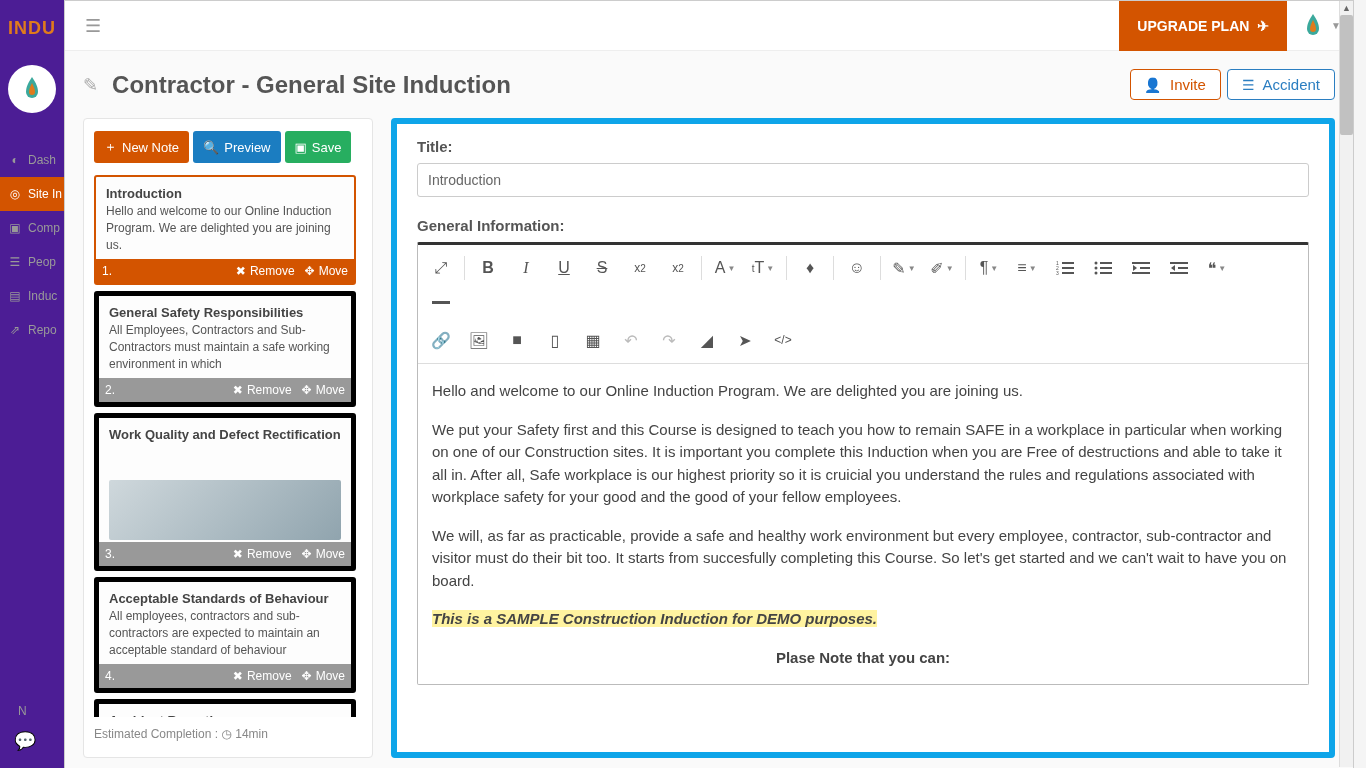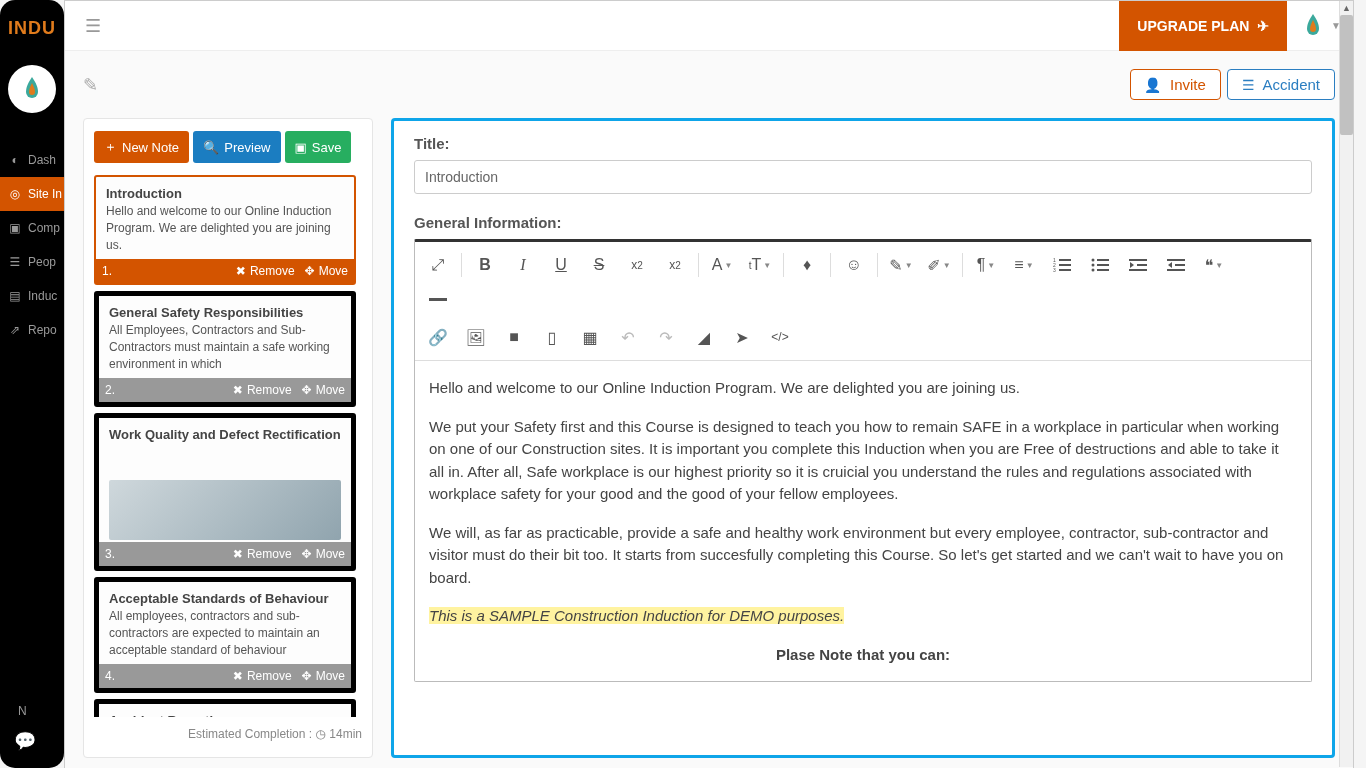--- a/index.html
+++ b/index.html
@@ -1,19 +1,19 @@
 <!DOCTYPE html>
 <html><head>
 <meta charset="utf-8">
 <style>
 * { margin:0; padding:0; box-sizing:border-box; font-family:"Helvetica Neue",Arial,sans-serif; }
 body { background:#f5f5f5; overflow:hidden; width:1366px; height:768px; position:relative; }
 
 
-.dark-sidebar { position:absolute; left:0; top:0; width:64px; height:768px; background:#000000; z-index:1;border-radius:15px; }
+.dark-sidebar { position:absolute; left:0; top:0; width:64px; height:768px; background:#4c1d95; z-index:1; }
 .dark-sidebar .logo-text { color:#e07b1c; font-weight:700; font-size:18px; padding:18px 8px; letter-spacing:1px; }
 .dark-sidebar .avatar { width:48px; height:48px; border-radius:50%; background:#fff; margin:8px auto 30px; display:flex; align-items:center; justify-content:center; }
 .dark-nav-item { font-size:12px; color:#999; padding:10px 8px; white-space:nowrap; overflow:hidden; }
 .dark-nav-item.active { background:#d35400; color:#fff; }
 .dark-nav-item .mini-ic { display:inline-block; width:14px; text-align:center; margin-right:6px; }
 
 
 .app-frame { position:absolute; left:64px; top:0; width:1290px; height:768px; background:#fff; border:1px solid #ccc; z-index:2; }
 
 
@@ -33,21 +33,21 @@
 .title-row h1 { color:#555; font-size:24px; font-weight:700; }
 .title-row .spacer { flex:1; }
 .pill-btn { border:1px solid #ccc; border-radius:4px; background:#fff; padding:6px 14px; font-size:15px; color:#666; display:flex; align-items:center; gap:8px; cursor:pointer; margin-left:6px; }
 .pill-btn.invite { border-color:#d35400; color:#d35400; }
 .pill-btn.settings { border-color:#2b7ec1; color:#2b7ec1; }
 .pill-btn .ic { font-size:14px; }
 
 
 .cols { display:flex; gap:18px; height:640px; }
 .left-col { width:290px; background:#fff; border:1px solid #e5e5e5; border-radius:4px; padding:12px 10px; display:flex; flex-direction:column; }
-.right-col { flex:1; background:#fff; border:3px solid #0ea5e9; border-radius:4px; padding:14px 20px 0; overflow:hidden; }
+.right-col { flex:1; background:#fff; border:6px solid #0ea5e9; border-radius:4px; padding:14px 20px 0; overflow:hidden; }
 
 
 .btn-row { display:flex; gap:4px; margin-bottom:12px; }
 .small-btn { font-size:13px; color:#fff; border:none; border-radius:3px; padding:7px 10px; display:flex; align-items:center; gap:5px; cursor:pointer; }
 .small-btn.new { background:#d35400; }
 .small-btn.preview { background:#1b7dc1; }
 .small-btn.save { background:#27ae60; }
 
 
 .page-list { flex:1; overflow-y:auto; padding-right:6px; }
@@ -57,40 +57,40 @@
 .page-card.active { border:2px solid #d35400; }
 .page-card .inner { padding:8px 10px 6px; font-size:12px; color:#555; line-height:1.4; min-height:58px; max-height:82px; overflow:hidden; }
 .page-card .inner b { color:#444; font-size:13px; }
 .page-card .thumb { width:calc(100% - 20px); height:60px; margin:4px 10px 2px; background:linear-gradient(135deg,#cfd8dc,#90a4ae); border-radius:2px; }
 .page-card .footer { background:#999; color:#fff; font-size:12px; height:24px; display:flex; align-items:center; padding:0 6px; }
 .page-card.active .footer { background:#d35400; }
 .page-card .footer .num { flex:0 0 auto; }
 .page-card .footer .sp { flex:1; }
 .page-card .footer .act { display:flex; align-items:center; gap:4px; margin-left:10px; cursor:pointer; }
 
-.est { text-align:right; font-size:12px; color:#888; padding:10px 0 4px; }
+.est { text-align:left; font-size:12px; color:#888; padding:10px 0 4px; }
 
 
 .form-label { font-size:15px; font-weight:700; color:#555; margin-bottom:8px; }
 .text-input { width:100%; border:1px solid #ccc; border-radius:3px; padding:8px 10px; font-size:14px; color:#666; margin-bottom:20px; }
 
 
 .editor { border:1px solid #bbb; border-top:3px solid #333; border-radius:2px; }
 .toolbar { display:flex; flex-wrap:wrap; align-items:center; padding:6px 4px; border-bottom:1px solid #ddd; }
 .tbtn { width:38px; height:34px; display:flex; align-items:center; justify-content:center; color:#555; font-size:16px; cursor:pointer; border-radius:3px; position:relative; }
 .tbtn .dd { font-size:8px; margin-left:2px; color:#888; }
 .tsep { width:1px; height:24px; background:#ddd; margin:0 4px; }
 .tbtn.small { font-size:12px; }
 .tbtn sup,.tbtn sub { font-size:10px; }
 .hr-ic { width:18px; height:3px; background:#555; }
 
 
 .editor-content { padding:16px 14px; font-size:15px; color:#444; line-height:1.5; height:320px; overflow-y:auto; }
 .editor-content p { margin-bottom:16px; }
-.editor-content .hl-bi { background:#fff3a0; font-weight:400; font-style:italic; }
+.editor-content .hl-bi { background:#fff3a0; font-weight:700; font-style:italic; }
 .editor-content .note { font-weight:700; color:#444;text-align:center; }
 
 
 .vscroll { position:absolute; right:0; top:0; width:14px; height:100%; background:#f1f1f1; border-left:1px solid #ddd; }
 .vscroll .thumb { width:100%; height:120px; background:#c1c1c1; border-radius:2px; }
 .vscroll .arr { height:14px; text-align:center; font-size:9px; color:#666; line-height:14px; }
 
 .flame-svg { width:24px; height:28px; }
 </style>
 </head>
@@ -135,20 +135,21 @@
           <path d="M12 8 C10 12 9 14 9 17 a3 3 0 0 0 6 0 C15 14 14 12 12 8" fill="#e07b1c"></path>
         </svg>
       <span class="caret">▼</span>
     </div>
   </div>
 
   <div class="page">
 
     <div class="title-row">
       <span class="edit-ic">✎</span>
+      <h1>Contractor - General Site Induction</h1>
       <div class="spacer"></div>
       <div class="pill-btn invite">
         <span class="ic">👤</span>
         <span>Invite</span>
       </div>
       <div class="pill-btn settings">
         <span class="ic">☰</span>
         <span>Accident</span>
       </div>
     </div>

